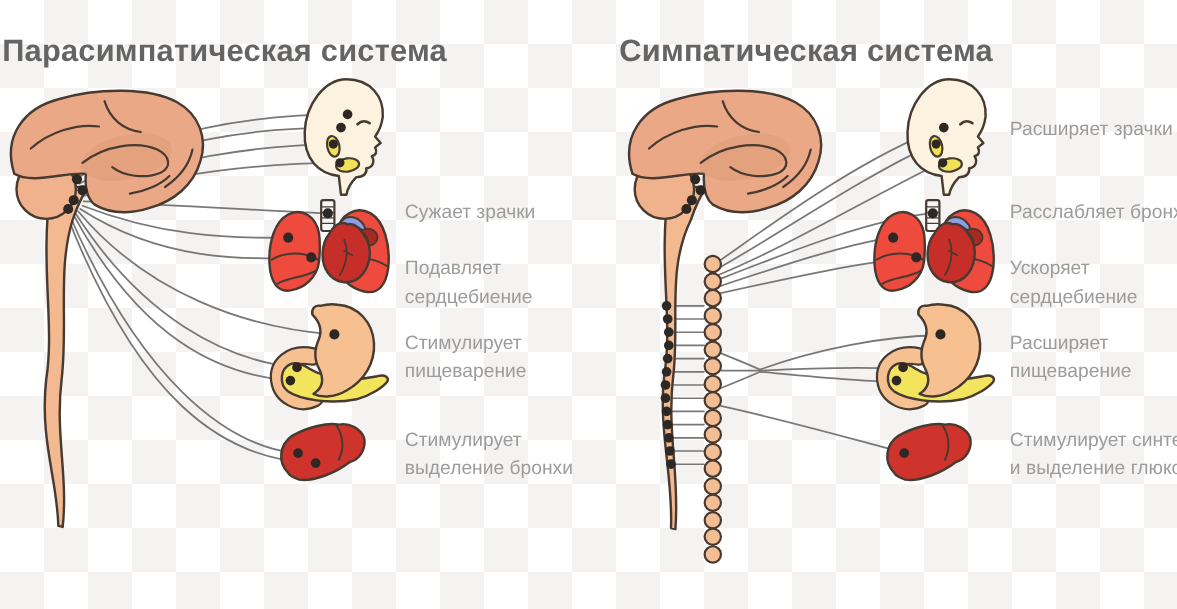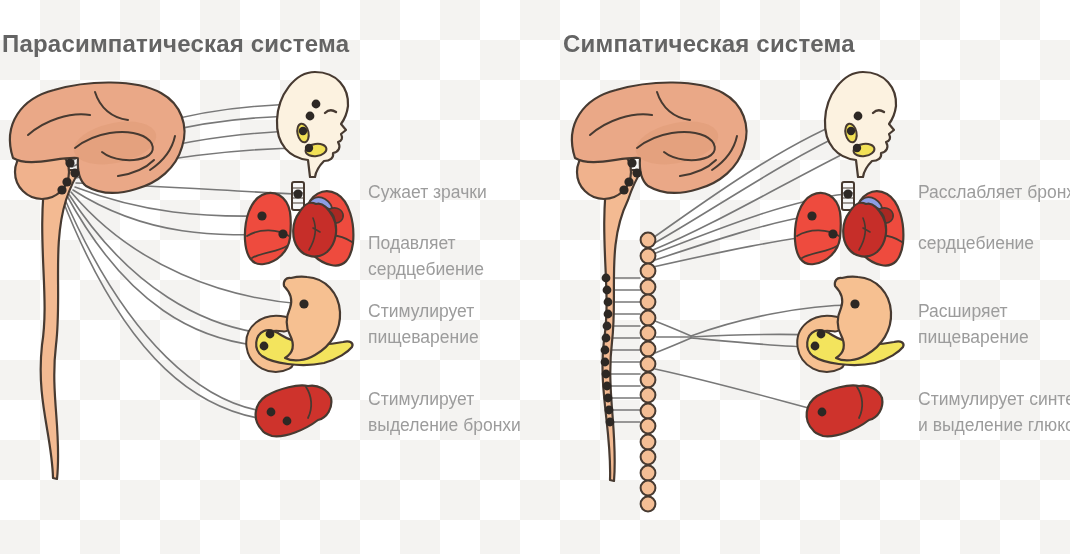--- a/index.html
+++ b/index.html
@@ -5,21 +5,21 @@
   html,body{margin:0;padding:0;background:#fff;}
   .canvas{
     position:relative;width:1070px;height:554px;overflow:hidden;
     font-family:"Liberation Sans","DejaVu Sans",sans-serif;
     background-color:#fff;
     background-image:conic-gradient(#f4f3f1 0 25%, #ffffff 0 50%, #f4f3f1 0 75%, #ffffff 0);
     background-size:80px 80px;
   }
   .panel-title{
     position:absolute;top:30px;margin:0;
-    font-size:24px;font-weight:bold;color:#646464;letter-spacing:.2px;white-space:nowrap;
+    font-size:28px;font-weight:bold;color:#646464;letter-spacing:.2px;white-space:nowrap;
   }
   .pt-left{left:2px}
   .pt-right{left:563px}
   .art{position:absolute;left:0;top:0;}
   .lbl{
     position:absolute;color:#9c9c9c;font-size:17.5px;line-height:26px;
     white-space:nowrap;
   }
   .lbl span{display:block;}
   .col-l{left:368px}
@@ -233,24 +233,28 @@
   </div>
   <div class="lbl col-l r4">
     <span>Стимулирует</span>
     <span>пищеварение</span>
   </div>
   <div class="lbl col-l r5">
     <span>Стимулирует</span>
     <span>выделение бронхи</span>
   </div>
 
+  <div class="lbl col-r r1">
+    <span>Расширяет зрачки</span>
+  </div>
   <div class="lbl col-r r2">
     <span>Расслабляет бронхи</span>
   </div>
   <div class="lbl col-r r3">
+    <span>Ускоряет</span>
     <span>сердцебиение</span>
   </div>
   <div class="lbl col-r r4">
     <span>Расширяет</span>
     <span>пищеварение</span>
   </div>
   <div class="lbl col-r r5">
     <span>Стимулирует синтез</span>
     <span>и выделение глюкозы</span>
   </div>

